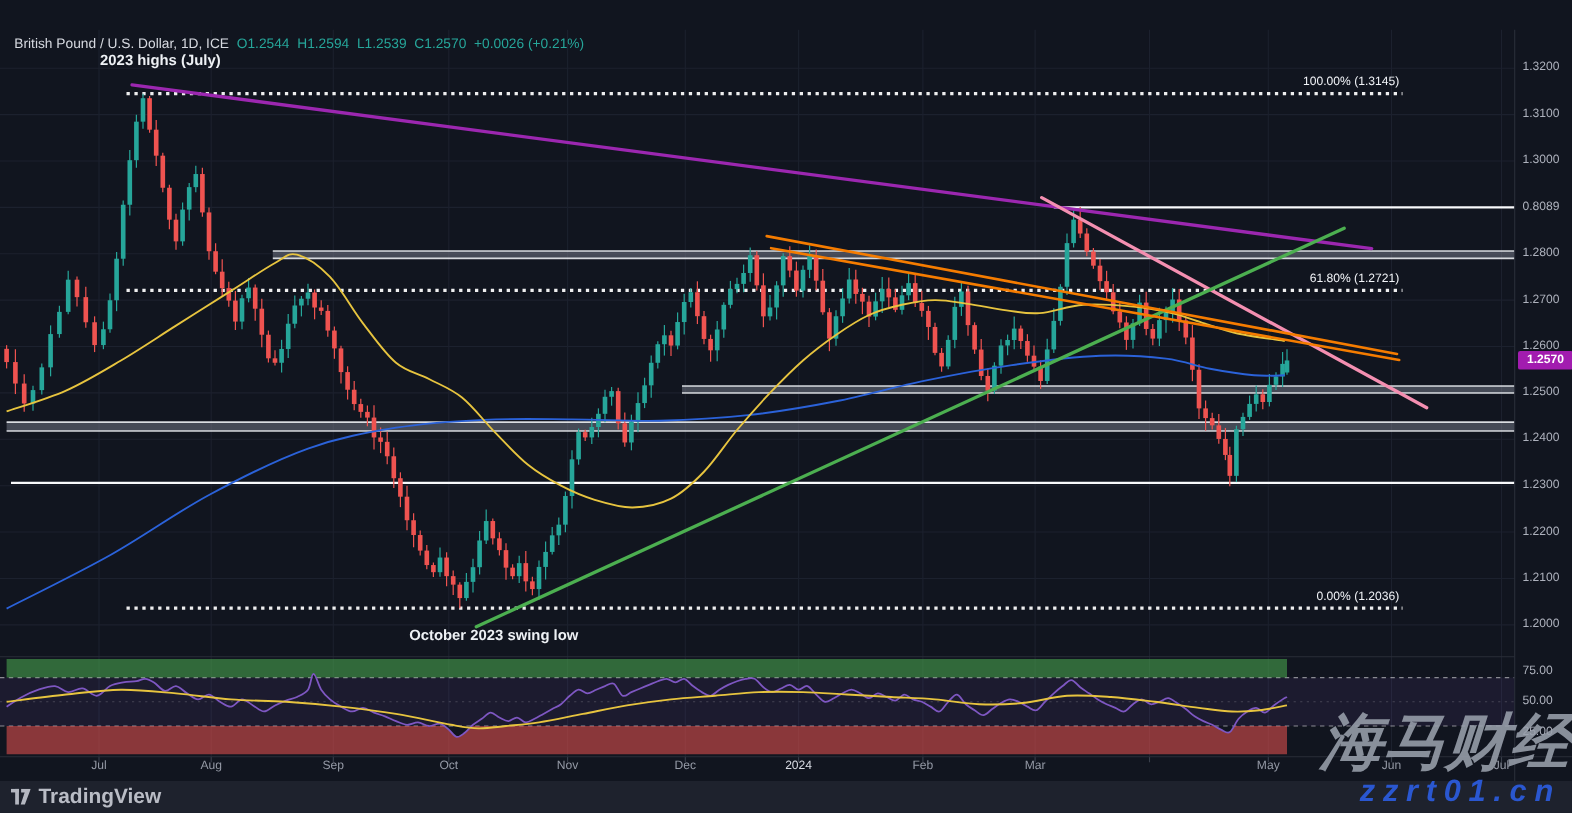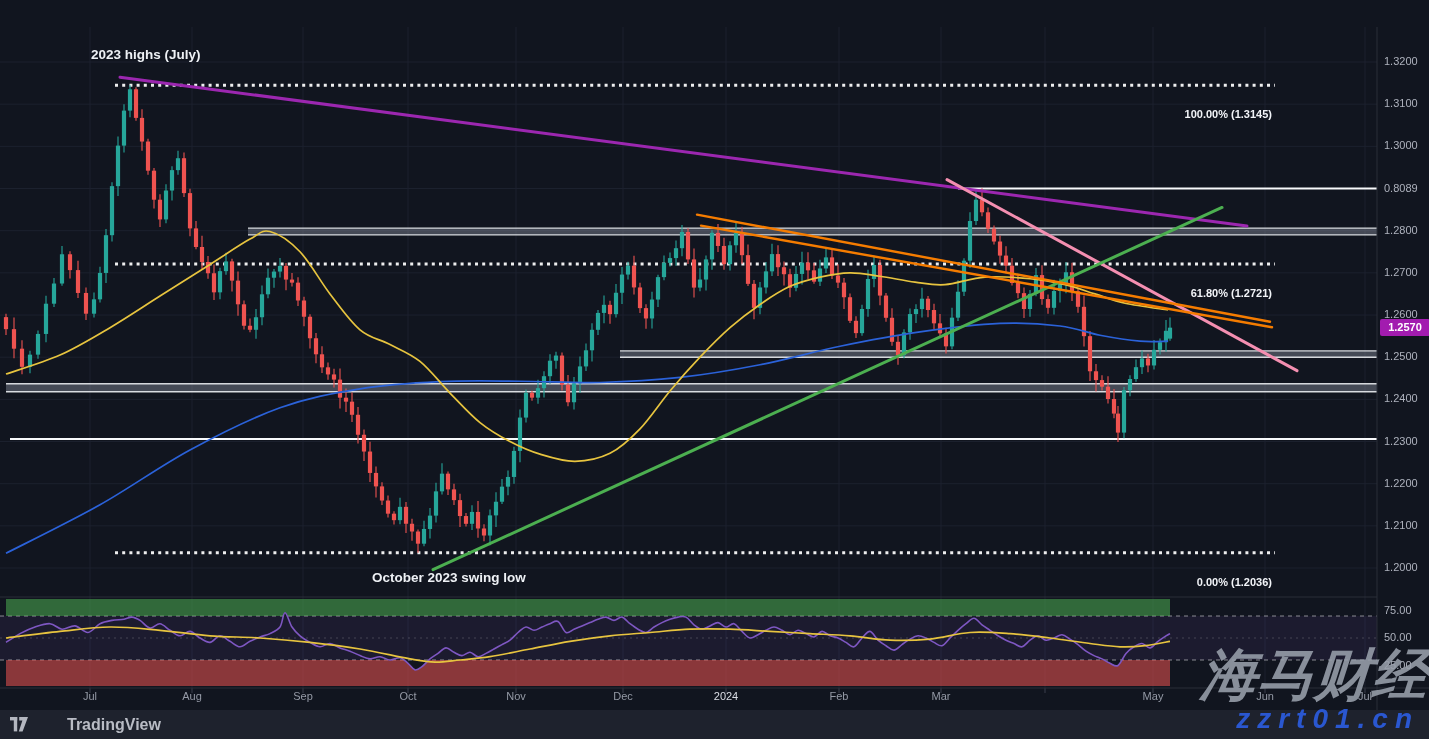--- a/index.html
+++ b/index.html
@@ -10,26 +10,26 @@
     border-bottom:1px solid #0a0d15;color:#e6e8ee;font-size:12.5px;font-weight:700;line-height:27px;
     padding-left:10px;box-sizing:border-box;z-index:10;}
   .legend{position:absolute;left:13px;top:33px;font-size:12.5px;color:#d6d9e0;white-space:nowrap;z-index:6;}
   .legend .ohlc{color:#26a69a;margin-left:7px;}
   .anno{position:absolute;color:#eef1f5;font-weight:700;font-size:13.5px;z-index:6;margin-left:28px;}
   #anno-highs{left:63px;top:47px;}
   #anno-low{left:344px;top:570px;}
   .tick{position:absolute;left:1384px;font-size:11px;color:#aeb2bd;z-index:5;}
   .month{position:absolute;transform:translateX(-50%);top:690px;font-size:11px;color:#959aa6;z-index:5;}
   .month.bright{color:#dadde5;}
-  .fib-label{position:absolute;right:157px;font-size:11px;font-weight:700;color:#f2f4f8;text-align:right;z-index:5;margin-top:40px;}
+  .fib-label{position:absolute;right:157px;font-size:11px;font-weight:400;color:#f2f4f8;text-align:right;z-index:5;}
   .price-tag{position:absolute;left:1380px;width:50px;height:17px;background:#a21caf;color:#fff;
     font-size:11px;font-weight:700;text-align:center;line-height:17px;border-radius:2px;z-index:7;}
   .footer{position:absolute;left:0;top:710px;width:100%;height:29px;background:#1e222d;display:flex;
-    align-items:center;padding-left:10px;box-sizing:border-box;color:#b9bcc5;font-size:16px;
-    font-weight:700;z-index:10;gap:32px;}
+    align-items:center;padding-left:10px;box-sizing:border-box;color:#b9bcc5;font-size:19px;
+    font-weight:700;z-index:10;}
   .footer .tv-logo{margin-right:7px;display:inline-flex;}
   .watermark-cn{position:absolute;right:0px;top:638px;font-size:56px;font-weight:800;font-style:italic;
     color:#99a0ac;opacity:.88;letter-spacing:1px;white-space:nowrap;z-index:30;transform:skewX(-4deg);}
   .watermark-url{position:absolute;right:10px;top:703px;font-size:28px;font-weight:800;font-style:italic;
     color:#2a57d0;letter-spacing:7px;z-index:31;}
 </style>
 </head>
 <body>
 
 <div id="root">
@@ -501,20 +501,23 @@
       <path d="M6,642.4C8.333333333333334,640.9333333333333,15.166666666666668,636.1666666666667,20,633.6C24.833333333333332,631.0333333333333,30,628.65,35,627C40,625.35,45.5,623.3333333333334,50,623.7C54.5,624.0666666666667,57.833333333333336,628.8333333333334,62,629.2C66.16666666666667,629.5666666666667,70.66666666666667,625.35,75,625.9C79.33333333333333,626.4499999999999,83.83333333333333,632.8666666666667,88,632.5C92.16666666666667,632.1333333333333,96,625.7166666666667,100,623.7C104,621.6833333333334,108,621.1333333333333,112,620.4C116,619.6666666666666,120.66666666666667,619.8499999999999,124,619.3C127.33333333333333,618.75,129.33333333333334,616.9166666666667,132,617.1C134.66666666666666,617.2833333333333,137,618.5666666666666,140,620.4C143,622.2333333333333,146.66666666666666,627.55,150,628.1C153.33333333333334,628.6500000000001,156.66666666666666,623.3333333333334,160,623.7C163.33333333333334,624.0666666666667,166.66666666666666,628.2833333333333,170,630.3C173.33333333333334,632.3166666666666,176.66666666666666,635.6166666666666,180,635.8C183.33333333333334,635.9833333333333,186.66666666666666,631.0333333333333,190,631.4C193.33333333333334,631.7666666666667,196.66666666666666,636.1666666666666,200,638C203.33333333333334,639.8333333333334,206.66666666666666,642.7666666666667,210,642.4C213.33333333333334,642.0333333333333,216.66666666666666,635.9833333333333,220,635.8C223.33333333333334,635.6166666666666,226.66666666666666,639.4666666666666,230,641.3C233.33333333333334,643.1333333333333,236.66666666666666,646.8,240,646.8C243.33333333333334,646.8,246.66666666666666,642.9499999999999,250,641.3C253.33333333333334,639.65,256.6666666666667,638.1833333333333,260,636.9C263.3333333333333,635.6166666666667,266.6666666666667,635.25,270,633.6C273.3333333333333,631.95,277.5,630.4833333333333,280,627C282.5,623.5166666666667,283,612.7,285,612.7C287,612.7,289.5,623.15,292,627C294.5,630.85,297,633.2333333333333,300,635.8C303,638.3666666666666,306.6666666666667,640.5666666666666,310,642.4C313.3333333333333,644.2333333333333,316.6666666666667,646.6166666666666,320,646.8C323.3333333333333,646.9833333333333,326.6666666666667,643.3166666666666,330,643.5C333.3333333333333,643.6833333333334,336.6666666666667,646.6166666666667,340,647.9C343.3333333333333,649.1833333333333,346.6666666666667,649.9166666666667,350,651.2C353.3333333333333,652.4833333333333,356.6666666666667,654.3166666666667,360,655.6C363.3333333333333,656.8833333333333,366.6666666666667,658.7166666666667,370,658.9C373.3333333333333,659.0833333333333,376.6666666666667,656.5166666666667,380,656.7C383.3333333333333,656.8833333333334,386.6666666666667,659.8166666666667,390,660C393.3333333333333,660.1833333333333,397,657.25,400,657.8C403,658.3499999999999,405.5,661.2833333333333,408,663.3C410.5,665.3166666666666,412.6666666666667,669.3499999999999,415,669.9C417.3333333333333,670.45,419.5,668.4333333333334,422,666.6C424.5,664.7666666666667,427.3333333333333,661.1,430,658.9C432.6666666666667,656.6999999999999,435.3333333333333,655.2333333333333,438,653.4C440.6666666666667,651.5666666666666,443.3333333333333,648.0833333333333,446,647.9C448.6666666666667,647.7166666666667,451.3333333333333,651.0166666666667,454,652.3C456.6666666666667,653.5833333333333,459.3333333333333,655.6,462,655.6C464.6666666666667,655.6,467.3333333333333,652.1166666666666,470,652.3C472.6666666666667,652.4833333333333,475.3333333333333,656.5166666666667,478,656.7C480.6666666666667,656.8833333333334,483.3333333333333,654.6833333333333,486,653.4C488.6666666666667,652.1166666666667,491.3333333333333,650.4666666666667,494,649C496.6666666666667,647.5333333333333,499.3333333333333,646.0666666666667,502,644.6C504.6666666666667,643.1333333333333,507.3333333333333,642.2166666666667,510,640.2C512.6666666666666,638.1833333333334,515.3333333333334,634.7,518,632.5C520.6666666666666,630.3,523.3333333333334,627.3666666666667,526,627C528.6666666666666,626.6333333333333,531.3333333333334,630.3,534,630.3C536.6666666666666,630.3,539.3333333333334,628.1,542,627C544.6666666666666,625.9,547.3333333333334,624.6166666666667,550,623.7C552.6666666666666,622.7833333333334,555.3333333333334,620.0333333333333,558,621.5C560.6666666666666,622.9666666666667,563.3333333333334,631.2166666666667,566,632.5C568.6666666666666,633.7833333333333,571.3333333333334,630.3000000000001,574,629.2C576.6666666666666,628.1,579.3333333333334,627,582,625.9C584.6666666666666,624.8,587.3333333333334,623.7,590,622.6C592.6666666666666,621.5,595.3333333333334,620.2166666666666,598,619.3C600.6666666666666,618.3833333333333,603.3333333333334,616.9166666666667,606,617.1C608.6666666666666,617.2833333333333,611.3333333333334,620.4,614,620.4C616.6666666666666,620.4,619.3333333333334,616.55,622,617.1C624.6666666666666,617.6500000000001,627.3333333333334,621.6833333333334,630,623.7C632.6666666666666,625.7166666666667,635.3333333333334,627.7333333333333,638,629.2C640.6666666666666,630.6666666666667,643.3333333333334,632.8666666666667,646,632.5C648.6666666666666,632.1333333333333,651.3333333333334,628.65,654,627C656.6666666666666,625.35,659.3333333333334,623.8833333333333,662,622.6C664.6666666666666,621.3166666666667,667.3333333333334,620.2166666666666,670,619.3C672.6666666666666,618.3833333333333,675.3333333333334,617.4666666666667,678,617.1C680.6666666666666,616.7333333333333,683.3333333333334,615.8166666666667,686,617.1C688.6666666666666,618.3833333333333,691.3333333333334,622.7833333333333,694,624.8C696.6666666666666,626.8166666666666,699.3333333333334,629.0166666666667,702,629.2C704.6666666666666,629.3833333333334,707.3333333333334,627,710,625.9C712.6666666666666,624.8,715.3333333333334,622.4166666666667,718,622.6C720.6666666666666,622.7833333333333,723.3333333333334,626.8166666666666,726,627C728.6666666666666,627.1833333333334,731.3333333333334,622.9666666666667,734,623.7C736.6666666666666,624.4333333333334,739.3333333333334,629.0166666666667,742,631.4C744.6666666666666,633.7833333333333,747.3333333333334,637.45,750,638C752.6666666666666,638.55,755.3333333333334,635.9833333333333,758,634.7C760.6666666666666,633.4166666666667,763.3333333333334,631.5833333333333,766,630.3C768.6666666666666,629.0166666666667,771.3333333333334,627,774,627C776.6666666666666,627,779.3333333333334,629.0166666666667,782,630.3C784.6666666666666,631.5833333333333,787.3333333333334,634.7,790,634.7C792.6666666666666,634.7,795.3333333333334,630.4833333333333,798,630.3C800.6666666666666,630.1166666666666,803.3333333333334,632.5,806,633.6C808.6666666666666,634.7,811.3333333333334,637.2666666666667,814,636.9C816.6666666666666,636.5333333333333,819.3333333333334,631.5833333333333,822,631.4C824.6666666666666,631.2166666666667,827.3333333333334,634.6999999999999,830,635.8C832.6666666666666,636.9,835.3333333333334,636.9,838,638C840.6666666666666,639.1,843.3333333333334,640.9333333333333,846,642.4C848.6666666666666,643.8666666666667,851.3333333333334,647.5333333333333,854,646.8C856.6666666666666,646.0666666666666,859.3333333333334,640.5666666666666,862,638C864.6666666666666,635.4333333333334,867.3333333333334,631.0333333333333,870,631.4C872.6666666666666,631.7666666666667,875.3333333333334,637.8166666666667,878,640.2C880.6666666666666,642.5833333333334,883.3333333333334,644.0500000000001,886,645.7C888.6666666666666,647.35,891.3333333333334,650.2833333333333,894,650.1C896.6666666666666,649.9166666666667,899.3333333333334,646.4333333333334,902,644.6C904.6666666666666,642.7666666666667,907.3333333333334,640.5666666666667,910,639.1C912.6666666666666,637.6333333333333,915.3333333333334,635.9833333333333,918,635.8C920.6666666666666,635.6166666666666,923.3333333333334,636.9,926,638C928.6666666666666,639.1,931.3333333333334,641.1166666666667,934,642.4C936.6666666666666,643.6833333333333,939.3333333333334,646.4333333333334,942,645.7C944.6666666666666,644.9666666666667,947.3333333333334,640.5666666666667,950,638C952.6666666666666,635.4333333333333,955.3333333333334,632.6833333333333,958,630.3C960.6666666666666,627.9166666666666,963.3333333333334,625.7166666666667,966,623.7C968.6666666666666,621.6833333333334,971.3333333333334,618.0166666666668,974,618.2C976.6666666666666,618.3833333333333,979.3333333333334,622.7833333333333,982,624.8C984.6666666666666,626.8166666666666,987.3333333333334,628.4666666666666,990,630.3C992.6666666666666,632.1333333333333,995.3333333333334,634.15,998,635.8C1000.6666666666666,637.4499999999999,1003.3333333333334,638.9166666666667,1006,640.2C1008.6666666666666,641.4833333333333,1011.3333333333334,642.4,1014,643.5C1016.6666666666666,644.6,1019.3333333333334,647.3499999999999,1022,646.8C1024.6666666666667,646.25,1027.3333333333333,642.0333333333334,1030,640.2C1032.6666666666667,638.3666666666667,1035.3333333333333,635.8,1038,635.8C1040.6666666666667,635.8,1043.3333333333333,639.8333333333334,1046,640.2C1048.6666666666667,640.5666666666667,1051.3333333333333,638.9166666666666,1054,638C1056.6666666666667,637.0833333333334,1059.3333333333333,634.5166666666667,1062,634.7C1064.6666666666667,634.8833333333334,1067.3333333333333,637.45,1070,639.1C1072.6666666666667,640.75,1075.3333333333333,642.5833333333334,1078,644.6C1080.6666666666667,646.6166666666667,1083.3333333333333,649.3666666666667,1086,651.2C1088.6666666666667,653.0333333333334,1091.3333333333333,654.3166666666667,1094,655.6C1096.6666666666667,656.8833333333333,1099.3333333333333,657.6166666666667,1102,658.9C1104.6666666666667,660.1833333333333,1107.3333333333333,662.1999999999999,1110,663.3C1112.6666666666667,664.4,1115.3333333333333,667.15,1118,665.5C1120.6666666666667,663.85,1123.3333333333333,656.5166666666667,1126,653.4C1128.6666666666667,650.2833333333333,1131.3333333333333,648.4499999999999,1134,646.8C1136.6666666666667,645.15,1139.3333333333333,643.3166666666666,1142,643.5C1144.6666666666667,643.6833333333334,1147.3333333333333,648.2666666666667,1150,647.9C1152.6666666666667,647.5333333333333,1155.3333333333333,643.3166666666666,1158,641.3C1160.6666666666667,639.2833333333333,1164,637.0833333333333,1166,635.8C1168,634.5166666666667,1169.3333333333333,633.9666666666667,1170,633.6L1170,686 L6,686 Z" fill="rgba(239,83,80,0.55)" stroke="none" clip-path="url(#clipRlow)"></path>
       <path d="M6,642.4C8.333333333333334,640.9333333333333,15.166666666666668,636.1666666666667,20,633.6C24.833333333333332,631.0333333333333,30,628.65,35,627C40,625.35,45.5,623.3333333333334,50,623.7C54.5,624.0666666666667,57.833333333333336,628.8333333333334,62,629.2C66.16666666666667,629.5666666666667,70.66666666666667,625.35,75,625.9C79.33333333333333,626.4499999999999,83.83333333333333,632.8666666666667,88,632.5C92.16666666666667,632.1333333333333,96,625.7166666666667,100,623.7C104,621.6833333333334,108,621.1333333333333,112,620.4C116,619.6666666666666,120.66666666666667,619.8499999999999,124,619.3C127.33333333333333,618.75,129.33333333333334,616.9166666666667,132,617.1C134.66666666666666,617.2833333333333,137,618.5666666666666,140,620.4C143,622.2333333333333,146.66666666666666,627.55,150,628.1C153.33333333333334,628.6500000000001,156.66666666666666,623.3333333333334,160,623.7C163.33333333333334,624.0666666666667,166.66666666666666,628.2833333333333,170,630.3C173.33333333333334,632.3166666666666,176.66666666666666,635.6166666666666,180,635.8C183.33333333333334,635.9833333333333,186.66666666666666,631.0333333333333,190,631.4C193.33333333333334,631.7666666666667,196.66666666666666,636.1666666666666,200,638C203.33333333333334,639.8333333333334,206.66666666666666,642.7666666666667,210,642.4C213.33333333333334,642.0333333333333,216.66666666666666,635.9833333333333,220,635.8C223.33333333333334,635.6166666666666,226.66666666666666,639.4666666666666,230,641.3C233.33333333333334,643.1333333333333,236.66666666666666,646.8,240,646.8C243.33333333333334,646.8,246.66666666666666,642.9499999999999,250,641.3C253.33333333333334,639.65,256.6666666666667,638.1833333333333,260,636.9C263.3333333333333,635.6166666666667,266.6666666666667,635.25,270,633.6C273.3333333333333,631.95,277.5,630.4833333333333,280,627C282.5,623.5166666666667,283,612.7,285,612.7C287,612.7,289.5,623.15,292,627C294.5,630.85,297,633.2333333333333,300,635.8C303,638.3666666666666,306.6666666666667,640.5666666666666,310,642.4C313.3333333333333,644.2333333333333,316.6666666666667,646.6166666666666,320,646.8C323.3333333333333,646.9833333333333,326.6666666666667,643.3166666666666,330,643.5C333.3333333333333,643.6833333333334,336.6666666666667,646.6166666666667,340,647.9C343.3333333333333,649.1833333333333,346.6666666666667,649.9166666666667,350,651.2C353.3333333333333,652.4833333333333,356.6666666666667,654.3166666666667,360,655.6C363.3333333333333,656.8833333333333,366.6666666666667,658.7166666666667,370,658.9C373.3333333333333,659.0833333333333,376.6666666666667,656.5166666666667,380,656.7C383.3333333333333,656.8833333333334,386.6666666666667,659.8166666666667,390,660C393.3333333333333,660.1833333333333,397,657.25,400,657.8C403,658.3499999999999,405.5,661.2833333333333,408,663.3C410.5,665.3166666666666,412.6666666666667,669.3499999999999,415,669.9C417.3333333333333,670.45,419.5,668.4333333333334,422,666.6C424.5,664.7666666666667,427.3333333333333,661.1,430,658.9C432.6666666666667,656.6999999999999,435.3333333333333,655.2333333333333,438,653.4C440.6666666666667,651.5666666666666,443.3333333333333,648.0833333333333,446,647.9C448.6666666666667,647.7166666666667,451.3333333333333,651.0166666666667,454,652.3C456.6666666666667,653.5833333333333,459.3333333333333,655.6,462,655.6C464.6666666666667,655.6,467.3333333333333,652.1166666666666,470,652.3C472.6666666666667,652.4833333333333,475.3333333333333,656.5166666666667,478,656.7C480.6666666666667,656.8833333333334,483.3333333333333,654.6833333333333,486,653.4C488.6666666666667,652.1166666666667,491.3333333333333,650.4666666666667,494,649C496.6666666666667,647.5333333333333,499.3333333333333,646.0666666666667,502,644.6C504.6666666666667,643.1333333333333,507.3333333333333,642.2166666666667,510,640.2C512.6666666666666,638.1833333333334,515.3333333333334,634.7,518,632.5C520.6666666666666,630.3,523.3333333333334,627.3666666666667,526,627C528.6666666666666,626.6333333333333,531.3333333333334,630.3,534,630.3C536.6666666666666,630.3,539.3333333333334,628.1,542,627C544.6666666666666,625.9,547.3333333333334,624.6166666666667,550,623.7C552.6666666666666,622.7833333333334,555.3333333333334,620.0333333333333,558,621.5C560.6666666666666,622.9666666666667,563.3333333333334,631.2166666666667,566,632.5C568.6666666666666,633.7833333333333,571.3333333333334,630.3000000000001,574,629.2C576.6666666666666,628.1,579.3333333333334,627,582,625.9C584.6666666666666,624.8,587.3333333333334,623.7,590,622.6C592.6666666666666,621.5,595.3333333333334,620.2166666666666,598,619.3C600.6666666666666,618.3833333333333,603.3333333333334,616.9166666666667,606,617.1C608.6666666666666,617.2833333333333,611.3333333333334,620.4,614,620.4C616.6666666666666,620.4,619.3333333333334,616.55,622,617.1C624.6666666666666,617.6500000000001,627.3333333333334,621.6833333333334,630,623.7C632.6666666666666,625.7166666666667,635.3333333333334,627.7333333333333,638,629.2C640.6666666666666,630.6666666666667,643.3333333333334,632.8666666666667,646,632.5C648.6666666666666,632.1333333333333,651.3333333333334,628.65,654,627C656.6666666666666,625.35,659.3333333333334,623.8833333333333,662,622.6C664.6666666666666,621.3166666666667,667.3333333333334,620.2166666666666,670,619.3C672.6666666666666,618.3833333333333,675.3333333333334,617.4666666666667,678,617.1C680.6666666666666,616.7333333333333,683.3333333333334,615.8166666666667,686,617.1C688.6666666666666,618.3833333333333,691.3333333333334,622.7833333333333,694,624.8C696.6666666666666,626.8166666666666,699.3333333333334,629.0166666666667,702,629.2C704.6666666666666,629.3833333333334,707.3333333333334,627,710,625.9C712.6666666666666,624.8,715.3333333333334,622.4166666666667,718,622.6C720.6666666666666,622.7833333333333,723.3333333333334,626.8166666666666,726,627C728.6666666666666,627.1833333333334,731.3333333333334,622.9666666666667,734,623.7C736.6666666666666,624.4333333333334,739.3333333333334,629.0166666666667,742,631.4C744.6666666666666,633.7833333333333,747.3333333333334,637.45,750,638C752.6666666666666,638.55,755.3333333333334,635.9833333333333,758,634.7C760.6666666666666,633.4166666666667,763.3333333333334,631.5833333333333,766,630.3C768.6666666666666,629.0166666666667,771.3333333333334,627,774,627C776.6666666666666,627,779.3333333333334,629.0166666666667,782,630.3C784.6666666666666,631.5833333333333,787.3333333333334,634.7,790,634.7C792.6666666666666,634.7,795.3333333333334,630.4833333333333,798,630.3C800.6666666666666,630.1166666666666,803.3333333333334,632.5,806,633.6C808.6666666666666,634.7,811.3333333333334,637.2666666666667,814,636.9C816.6666666666666,636.5333333333333,819.3333333333334,631.5833333333333,822,631.4C824.6666666666666,631.2166666666667,827.3333333333334,634.6999999999999,830,635.8C832.6666666666666,636.9,835.3333333333334,636.9,838,638C840.6666666666666,639.1,843.3333333333334,640.9333333333333,846,642.4C848.6666666666666,643.8666666666667,851.3333333333334,647.5333333333333,854,646.8C856.6666666666666,646.0666666666666,859.3333333333334,640.5666666666666,862,638C864.6666666666666,635.4333333333334,867.3333333333334,631.0333333333333,870,631.4C872.6666666666666,631.7666666666667,875.3333333333334,637.8166666666667,878,640.2C880.6666666666666,642.5833333333334,883.3333333333334,644.0500000000001,886,645.7C888.6666666666666,647.35,891.3333333333334,650.2833333333333,894,650.1C896.6666666666666,649.9166666666667,899.3333333333334,646.4333333333334,902,644.6C904.6666666666666,642.7666666666667,907.3333333333334,640.5666666666667,910,639.1C912.6666666666666,637.6333333333333,915.3333333333334,635.9833333333333,918,635.8C920.6666666666666,635.6166666666666,923.3333333333334,636.9,926,638C928.6666666666666,639.1,931.3333333333334,641.1166666666667,934,642.4C936.6666666666666,643.6833333333333,939.3333333333334,646.4333333333334,942,645.7C944.6666666666666,644.9666666666667,947.3333333333334,640.5666666666667,950,638C952.6666666666666,635.4333333333333,955.3333333333334,632.6833333333333,958,630.3C960.6666666666666,627.9166666666666,963.3333333333334,625.7166666666667,966,623.7C968.6666666666666,621.6833333333334,971.3333333333334,618.0166666666668,974,618.2C976.6666666666666,618.3833333333333,979.3333333333334,622.7833333333333,982,624.8C984.6666666666666,626.8166666666666,987.3333333333334,628.4666666666666,990,630.3C992.6666666666666,632.1333333333333,995.3333333333334,634.15,998,635.8C1000.6666666666666,637.4499999999999,1003.3333333333334,638.9166666666667,1006,640.2C1008.6666666666666,641.4833333333333,1011.3333333333334,642.4,1014,643.5C1016.6666666666666,644.6,1019.3333333333334,647.3499999999999,1022,646.8C1024.6666666666667,646.25,1027.3333333333333,642.0333333333334,1030,640.2C1032.6666666666667,638.3666666666667,1035.3333333333333,635.8,1038,635.8C1040.6666666666667,635.8,1043.3333333333333,639.8333333333334,1046,640.2C1048.6666666666667,640.5666666666667,1051.3333333333333,638.9166666666666,1054,638C1056.6666666666667,637.0833333333334,1059.3333333333333,634.5166666666667,1062,634.7C1064.6666666666667,634.8833333333334,1067.3333333333333,637.45,1070,639.1C1072.6666666666667,640.75,1075.3333333333333,642.5833333333334,1078,644.6C1080.6666666666667,646.6166666666667,1083.3333333333333,649.3666666666667,1086,651.2C1088.6666666666667,653.0333333333334,1091.3333333333333,654.3166666666667,1094,655.6C1096.6666666666667,656.8833333333333,1099.3333333333333,657.6166666666667,1102,658.9C1104.6666666666667,660.1833333333333,1107.3333333333333,662.1999999999999,1110,663.3C1112.6666666666667,664.4,1115.3333333333333,667.15,1118,665.5C1120.6666666666667,663.85,1123.3333333333333,656.5166666666667,1126,653.4C1128.6666666666667,650.2833333333333,1131.3333333333333,648.4499999999999,1134,646.8C1136.6666666666667,645.15,1139.3333333333333,643.3166666666666,1142,643.5C1144.6666666666667,643.6833333333334,1147.3333333333333,648.2666666666667,1150,647.9C1152.6666666666667,647.5333333333333,1155.3333333333333,643.3166666666666,1158,641.3C1160.6666666666667,639.2833333333333,1164,637.0833333333333,1166,635.8C1168,634.5166666666667,1169.3333333333333,633.9666666666667,1170,633.6L1170,599 L6,599 Z" fill="rgba(76,175,80,0.55)" stroke="none" clip-path="url(#clipRhigh)"></path>
       <path d="M6,642.4C8.333333333333334,640.9333333333333,15.166666666666668,636.1666666666667,20,633.6C24.833333333333332,631.0333333333333,30,628.65,35,627C40,625.35,45.5,623.3333333333334,50,623.7C54.5,624.0666666666667,57.833333333333336,628.8333333333334,62,629.2C66.16666666666667,629.5666666666667,70.66666666666667,625.35,75,625.9C79.33333333333333,626.4499999999999,83.83333333333333,632.8666666666667,88,632.5C92.16666666666667,632.1333333333333,96,625.7166666666667,100,623.7C104,621.6833333333334,108,621.1333333333333,112,620.4C116,619.6666666666666,120.66666666666667,619.8499999999999,124,619.3C127.33333333333333,618.75,129.33333333333334,616.9166666666667,132,617.1C134.66666666666666,617.2833333333333,137,618.5666666666666,140,620.4C143,622.2333333333333,146.66666666666666,627.55,150,628.1C153.33333333333334,628.6500000000001,156.66666666666666,623.3333333333334,160,623.7C163.33333333333334,624.0666666666667,166.66666666666666,628.2833333333333,170,630.3C173.33333333333334,632.3166666666666,176.66666666666666,635.6166666666666,180,635.8C183.33333333333334,635.9833333333333,186.66666666666666,631.0333333333333,190,631.4C193.33333333333334,631.7666666666667,196.66666666666666,636.1666666666666,200,638C203.33333333333334,639.8333333333334,206.66666666666666,642.7666666666667,210,642.4C213.33333333333334,642.0333333333333,216.66666666666666,635.9833333333333,220,635.8C223.33333333333334,635.6166666666666,226.66666666666666,639.4666666666666,230,641.3C233.33333333333334,643.1333333333333,236.66666666666666,646.8,240,646.8C243.33333333333334,646.8,246.66666666666666,642.9499999999999,250,641.3C253.33333333333334,639.65,256.6666666666667,638.1833333333333,260,636.9C263.3333333333333,635.6166666666667,266.6666666666667,635.25,270,633.6C273.3333333333333,631.95,277.5,630.4833333333333,280,627C282.5,623.5166666666667,283,612.7,285,612.7C287,612.7,289.5,623.15,292,627C294.5,630.85,297,633.2333333333333,300,635.8C303,638.3666666666666,306.6666666666667,640.5666666666666,310,642.4C313.3333333333333,644.2333333333333,316.6666666666667,646.6166666666666,320,646.8C323.3333333333333,646.9833333333333,326.6666666666667,643.3166666666666,330,643.5C333.3333333333333,643.6833333333334,336.6666666666667,646.6166666666667,340,647.9C343.3333333333333,649.1833333333333,346.6666666666667,649.9166666666667,350,651.2C353.3333333333333,652.4833333333333,356.6666666666667,654.3166666666667,360,655.6C363.3333333333333,656.8833333333333,366.6666666666667,658.7166666666667,370,658.9C373.3333333333333,659.0833333333333,376.6666666666667,656.5166666666667,380,656.7C383.3333333333333,656.8833333333334,386.6666666666667,659.8166666666667,390,660C393.3333333333333,660.1833333333333,397,657.25,400,657.8C403,658.3499999999999,405.5,661.2833333333333,408,663.3C410.5,665.3166666666666,412.6666666666667,669.3499999999999,415,669.9C417.3333333333333,670.45,419.5,668.4333333333334,422,666.6C424.5,664.7666666666667,427.3333333333333,661.1,430,658.9C432.6666666666667,656.6999999999999,435.3333333333333,655.2333333333333,438,653.4C440.6666666666667,651.5666666666666,443.3333333333333,648.0833333333333,446,647.9C448.6666666666667,647.7166666666667,451.3333333333333,651.0166666666667,454,652.3C456.6666666666667,653.5833333333333,459.3333333333333,655.6,462,655.6C464.6666666666667,655.6,467.3333333333333,652.1166666666666,470,652.3C472.6666666666667,652.4833333333333,475.3333333333333,656.5166666666667,478,656.7C480.6666666666667,656.8833333333334,483.3333333333333,654.6833333333333,486,653.4C488.6666666666667,652.1166666666667,491.3333333333333,650.4666666666667,494,649C496.6666666666667,647.5333333333333,499.3333333333333,646.0666666666667,502,644.6C504.6666666666667,643.1333333333333,507.3333333333333,642.2166666666667,510,640.2C512.6666666666666,638.1833333333334,515.3333333333334,634.7,518,632.5C520.6666666666666,630.3,523.3333333333334,627.3666666666667,526,627C528.6666666666666,626.6333333333333,531.3333333333334,630.3,534,630.3C536.6666666666666,630.3,539.3333333333334,628.1,542,627C544.6666666666666,625.9,547.3333333333334,624.6166666666667,550,623.7C552.6666666666666,622.7833333333334,555.3333333333334,620.0333333333333,558,621.5C560.6666666666666,622.9666666666667,563.3333333333334,631.2166666666667,566,632.5C568.6666666666666,633.7833333333333,571.3333333333334,630.3000000000001,574,629.2C576.6666666666666,628.1,579.3333333333334,627,582,625.9C584.6666666666666,624.8,587.3333333333334,623.7,590,622.6C592.6666666666666,621.5,595.3333333333334,620.2166666666666,598,619.3C600.6666666666666,618.3833333333333,603.3333333333334,616.9166666666667,606,617.1C608.6666666666666,617.2833333333333,611.3333333333334,620.4,614,620.4C616.6666666666666,620.4,619.3333333333334,616.55,622,617.1C624.6666666666666,617.6500000000001,627.3333333333334,621.6833333333334,630,623.7C632.6666666666666,625.7166666666667,635.3333333333334,627.7333333333333,638,629.2C640.6666666666666,630.6666666666667,643.3333333333334,632.8666666666667,646,632.5C648.6666666666666,632.1333333333333,651.3333333333334,628.65,654,627C656.6666666666666,625.35,659.3333333333334,623.8833333333333,662,622.6C664.6666666666666,621.3166666666667,667.3333333333334,620.2166666666666,670,619.3C672.6666666666666,618.3833333333333,675.3333333333334,617.4666666666667,678,617.1C680.6666666666666,616.7333333333333,683.3333333333334,615.8166666666667,686,617.1C688.6666666666666,618.3833333333333,691.3333333333334,622.7833333333333,694,624.8C696.6666666666666,626.8166666666666,699.3333333333334,629.0166666666667,702,629.2C704.6666666666666,629.3833333333334,707.3333333333334,627,710,625.9C712.6666666666666,624.8,715.3333333333334,622.4166666666667,718,622.6C720.6666666666666,622.7833333333333,723.3333333333334,626.8166666666666,726,627C728.6666666666666,627.1833333333334,731.3333333333334,622.9666666666667,734,623.7C736.6666666666666,624.4333333333334,739.3333333333334,629.0166666666667,742,631.4C744.6666666666666,633.7833333333333,747.3333333333334,637.45,750,638C752.6666666666666,638.55,755.3333333333334,635.9833333333333,758,634.7C760.6666666666666,633.4166666666667,763.3333333333334,631.5833333333333,766,630.3C768.6666666666666,629.0166666666667,771.3333333333334,627,774,627C776.6666666666666,627,779.3333333333334,629.0166666666667,782,630.3C784.6666666666666,631.5833333333333,787.3333333333334,634.7,790,634.7C792.6666666666666,634.7,795.3333333333334,630.4833333333333,798,630.3C800.6666666666666,630.1166666666666,803.3333333333334,632.5,806,633.6C808.6666666666666,634.7,811.3333333333334,637.2666666666667,814,636.9C816.6666666666666,636.5333333333333,819.3333333333334,631.5833333333333,822,631.4C824.6666666666666,631.2166666666667,827.3333333333334,634.6999999999999,830,635.8C832.6666666666666,636.9,835.3333333333334,636.9,838,638C840.6666666666666,639.1,843.3333333333334,640.9333333333333,846,642.4C848.6666666666666,643.8666666666667,851.3333333333334,647.5333333333333,854,646.8C856.6666666666666,646.0666666666666,859.3333333333334,640.5666666666666,862,638C864.6666666666666,635.4333333333334,867.3333333333334,631.0333333333333,870,631.4C872.6666666666666,631.7666666666667,875.3333333333334,637.8166666666667,878,640.2C880.6666666666666,642.5833333333334,883.3333333333334,644.0500000000001,886,645.7C888.6666666666666,647.35,891.3333333333334,650.2833333333333,894,650.1C896.6666666666666,649.9166666666667,899.3333333333334,646.4333333333334,902,644.6C904.6666666666666,642.7666666666667,907.3333333333334,640.5666666666667,910,639.1C912.6666666666666,637.6333333333333,915.3333333333334,635.9833333333333,918,635.8C920.6666666666666,635.6166666666666,923.3333333333334,636.9,926,638C928.6666666666666,639.1,931.3333333333334,641.1166666666667,934,642.4C936.6666666666666,643.6833333333333,939.3333333333334,646.4333333333334,942,645.7C944.6666666666666,644.9666666666667,947.3333333333334,640.5666666666667,950,638C952.6666666666666,635.4333333333333,955.3333333333334,632.6833333333333,958,630.3C960.6666666666666,627.9166666666666,963.3333333333334,625.7166666666667,966,623.7C968.6666666666666,621.6833333333334,971.3333333333334,618.0166666666668,974,618.2C976.6666666666666,618.3833333333333,979.3333333333334,622.7833333333333,982,624.8C984.6666666666666,626.8166666666666,987.3333333333334,628.4666666666666,990,630.3C992.6666666666666,632.1333333333333,995.3333333333334,634.15,998,635.8C1000.6666666666666,637.4499999999999,1003.3333333333334,638.9166666666667,1006,640.2C1008.6666666666666,641.4833333333333,1011.3333333333334,642.4,1014,643.5C1016.6666666666666,644.6,1019.3333333333334,647.3499999999999,1022,646.8C1024.6666666666667,646.25,1027.3333333333333,642.0333333333334,1030,640.2C1032.6666666666667,638.3666666666667,1035.3333333333333,635.8,1038,635.8C1040.6666666666667,635.8,1043.3333333333333,639.8333333333334,1046,640.2C1048.6666666666667,640.5666666666667,1051.3333333333333,638.9166666666666,1054,638C1056.6666666666667,637.0833333333334,1059.3333333333333,634.5166666666667,1062,634.7C1064.6666666666667,634.8833333333334,1067.3333333333333,637.45,1070,639.1C1072.6666666666667,640.75,1075.3333333333333,642.5833333333334,1078,644.6C1080.6666666666667,646.6166666666667,1083.3333333333333,649.3666666666667,1086,651.2C1088.6666666666667,653.0333333333334,1091.3333333333333,654.3166666666667,1094,655.6C1096.6666666666667,656.8833333333333,1099.3333333333333,657.6166666666667,1102,658.9C1104.6666666666667,660.1833333333333,1107.3333333333333,662.1999999999999,1110,663.3C1112.6666666666667,664.4,1115.3333333333333,667.15,1118,665.5C1120.6666666666667,663.85,1123.3333333333333,656.5166666666667,1126,653.4C1128.6666666666667,650.2833333333333,1131.3333333333333,648.4499999999999,1134,646.8C1136.6666666666667,645.15,1139.3333333333333,643.3166666666666,1142,643.5C1144.6666666666667,643.6833333333334,1147.3333333333333,648.2666666666667,1150,647.9C1152.6666666666667,647.5333333333333,1155.3333333333333,643.3166666666666,1158,641.3C1160.6666666666667,639.2833333333333,1164,637.0833333333333,1166,635.8C1168,634.5166666666667,1169.3333333333333,633.9666666666667,1170,633.6" stroke="#7e57c2" fill="none" stroke-width="1.6" clip-path="url(#clipR)"></path>
       <path d="M6,638C15,636.9,42.66666666666667,633.2333333333333,60,631.4C77.33333333333333,629.5666666666666,93.33333333333333,627.1833333333334,110,627C126.66666666666667,626.8166666666666,143.33333333333334,628.8333333333333,160,630.3C176.66666666666666,631.7666666666667,193.33333333333334,634.5166666666667,210,635.8C226.66666666666666,637.0833333333333,243.33333333333334,636.9,260,638C276.6666666666667,639.1,293.3333333333333,640.5666666666666,310,642.4C326.6666666666667,644.2333333333333,343.3333333333333,646.25,360,649C376.6666666666667,651.75,397.5,656.6999999999999,410,658.9C422.5,661.1,426.6666666666667,662.0166666666667,435,662.2C443.3333333333333,662.3833333333334,450.8333333333333,660.9166666666666,460,660C469.1666666666667,659.0833333333334,478.3333333333333,658.5333333333334,490,656.7C501.6666666666667,654.8666666666667,516.6666666666666,651.5666666666667,530,649C543.3333333333334,646.4333333333333,556.6666666666666,643.5,570,641.3C583.3333333333334,639.0999999999999,596.6666666666666,637.2666666666667,610,635.8C623.3333333333334,634.3333333333333,636.6666666666666,633.6,650,632.5C663.3333333333334,631.4,676.6666666666666,629.75,690,629.2C703.3333333333334,628.6500000000001,716.6666666666666,628.8333333333334,730,629.2C743.3333333333334,629.5666666666667,756.6666666666666,630.6666666666666,770,631.4C783.3333333333334,632.1333333333333,796.6666666666666,632.8666666666667,810,633.6C823.3333333333334,634.3333333333334,836.6666666666666,634.6999999999999,850,635.8C863.3333333333334,636.9,876.6666666666666,639.6500000000001,890,640.2C903.3333333333334,640.75,916.6666666666666,640.3833333333333,930,639.1C943.3333333333334,637.8166666666667,956.6666666666666,633.4166666666666,970,632.5C983.3333333333334,631.5833333333334,996.6666666666666,632.6833333333334,1010,633.6C1023.3333333333334,634.5166666666667,1036.6666666666667,636.35,1050,638C1063.3333333333333,639.65,1078.3333333333333,642.0333333333333,1090,643.5C1101.6666666666667,644.9666666666667,1110.8333333333333,646.4333333333333,1120,646.8C1129.1666666666667,647.1666666666666,1136.6666666666667,646.6166666666667,1145,645.7C1153.3333333333333,644.7833333333334,1165.8333333333333,642.0333333333333,1170,641.3" stroke="#e7c43f" fill="none" stroke-width="1.7" clip-path="url(#clipR)"></path>
       <line x1="0" y1="597" x2="1377" y2="597" stroke="#2a2e39" stroke-width="1"></line>
       <line x1="0" y1="688" x2="1429" y2="688" stroke="#2a2e39" stroke-width="1"></line>
       <line x1="1377" y1="27" x2="1377" y2="710" stroke="#2a2e39" stroke-width="1"></line>
     </svg>
 
 
+  <div class="legend">
+    <span>British Pound / U.S. Dollar, 1D, ICE</span><span class="ohlc">O1.2544</span><span class="ohlc">H1.2594</span><span class="ohlc">L1.2539</span><span class="ohlc">C1.2570</span><span class="ohlc">+0.0026 (+0.21%)</span>
+  </div>
 
   <div class="anno" id="anno-highs">2023 highs (July)</div>
   <div class="anno" id="anno-low">October 2023 swing low</div>
 
   <div id="price-axis">
       <div class="tick" style="top: 55px;">1.3200</div>
       <div class="tick" style="top: 97.17px;">1.3100</div>
       <div class="tick" style="top: 139.34px;">1.3000</div>
       <div class="tick" style="top: 181.51px;">0.8089</div>
       <div class="tick" style="top: 223.68px;">1.2800</div>

